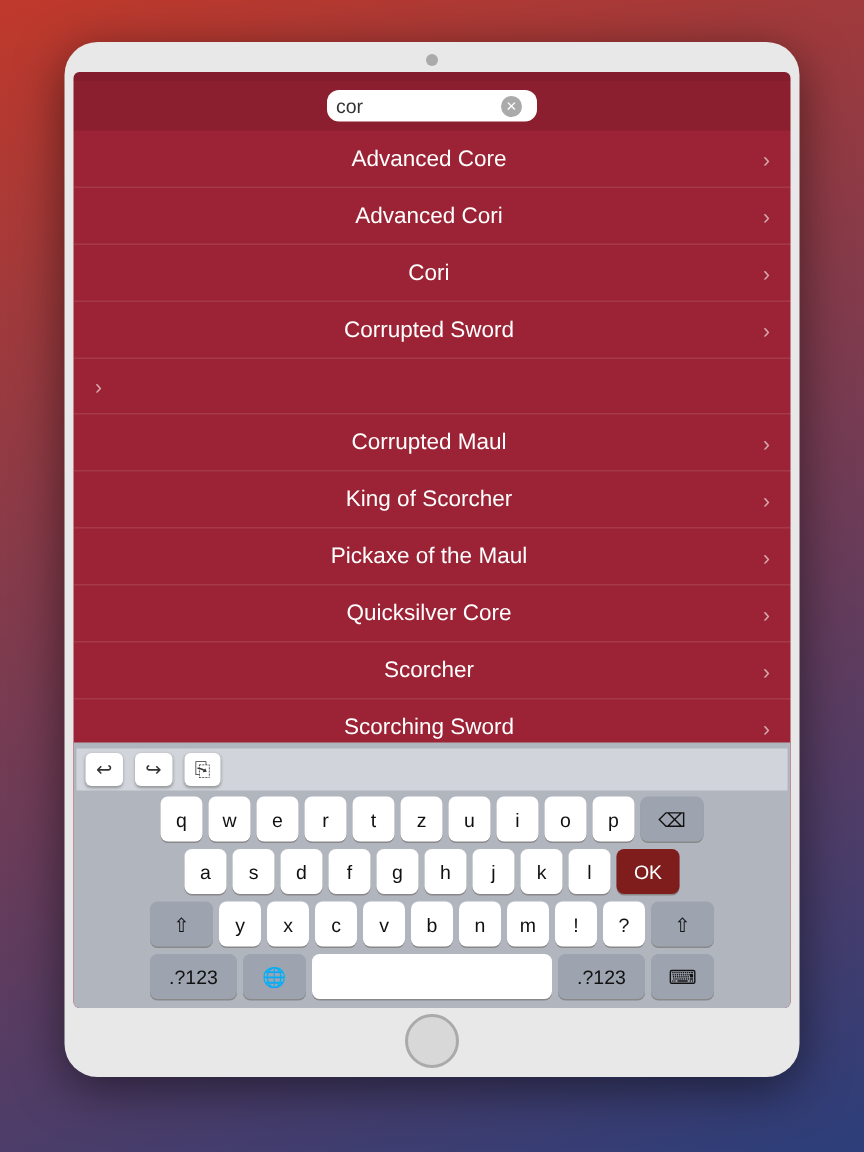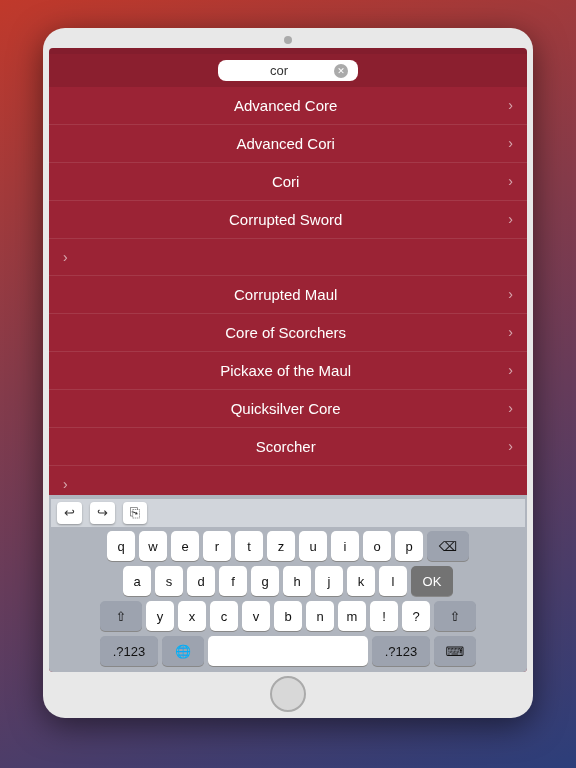--- a/index.html
+++ b/index.html
@@ -73,40 +73,40 @@
       width: 140px;
       margin: 0 auto;
     }
     .search-bar input {
       border: none;
       outline: none;
       font-size: 13px;
       background: transparent;
       width: 110px;
       color: #333;
-      text-align: center;
     }
     .search-clear {
       width: 14px;
       height: 14px;
       background: #aaa;
       border-radius: 50%;
       display: flex;
       align-items: center;
       justify-content: center;
       color: white;
       font-size: 9px;
       cursor: pointer;
     }
     .results-list {
       flex: 1;
       overflow-y: auto;
     }
     .list-item {
       display: flex;
+      align-items: center;
       justify-content: space-between;
       padding: 10px 14px;
       border-bottom: 1px solid rgba(255,255,255,0.1);
       cursor: pointer;
     }
     .list-item-text {
       color: white;
       font-size: 15px;
       font-weight: 400;
       text-align: center;
@@ -159,21 +159,21 @@
       color: #111;
       cursor: pointer;
       box-shadow: 0 1px 0 #888;
       padding: 0 4px;
     }
     .key.dark {
       background: #9da3af;
       color: #111;
     }
     .key.blue {
-      background: #737373;
+      background: #7f1d1d;
       color: white;
     }
     .key.wide {
       min-width: 42px;
     }
     .key.wider {
       min-width: 58px;
     }
     .key.space {
       min-width: 160px;
@@ -227,36 +227,37 @@
     <span class="list-item-chevron">›</span>
   </div>
         <div class="list-item">
     <span class="list-item-chevron">›</span>
   </div>
         <div class="list-item">
     <span class="list-item-text">Corrupted Maul</span>
     <span class="list-item-chevron">›</span>
   </div>
         <div class="list-item">
-    <span class="list-item-text">Core of Scorchers</span>
+    <span class="list-item-text">King of Scorcher</span>
     <span class="list-item-chevron">›</span>
   </div>
         <div class="list-item">
     <span class="list-item-text">Pickaxe of the Maul</span>
     <span class="list-item-chevron">›</span>
   </div>
         <div class="list-item">
     <span class="list-item-text">Quicksilver Core</span>
     <span class="list-item-chevron">›</span>
   </div>
         <div class="list-item">
     <span class="list-item-text">Scorcher</span>
     <span class="list-item-chevron">›</span>
   </div>
         <div class="list-item">
+    <span class="list-item-text">Scorching Sword</span>
     <span class="list-item-chevron">›</span>
   </div>
       </div>
 
     <div class="keyboard-area">
       <div class="keyboard-toolbar" id="kb-toolbar">
       <div class="toolbar-btn">↩</div>
           <div class="toolbar-btn">↪</div>
           <div class="toolbar-btn">⎘</div>
         </div>

